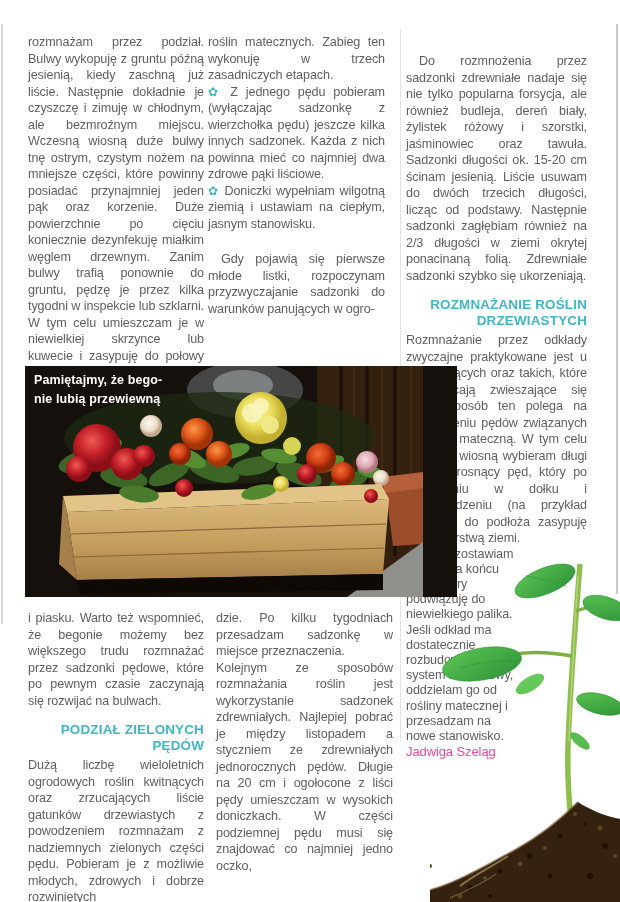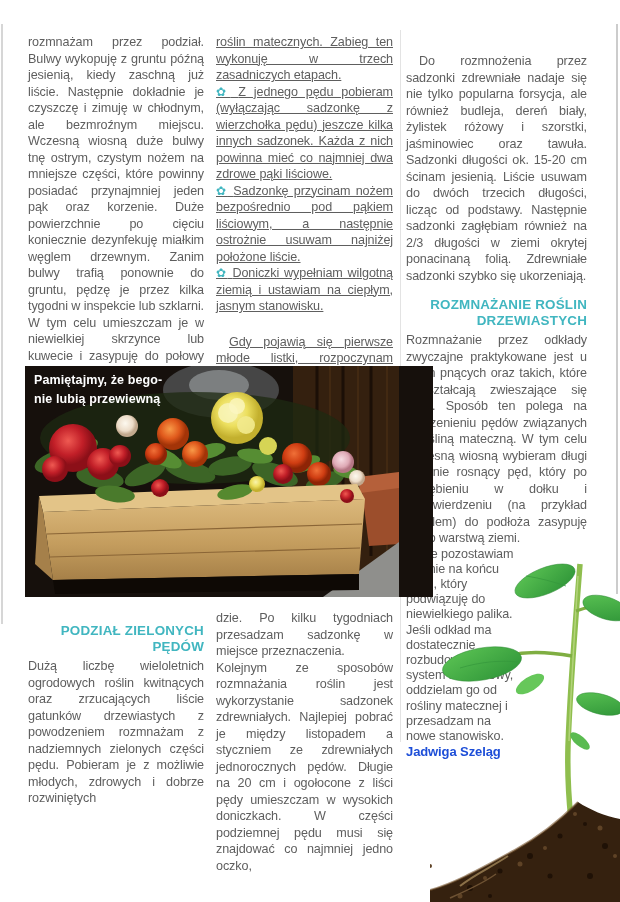--- a/index.html
+++ b/index.html
@@ -19,50 +19,49 @@
   }
   .col p{margin:0;}
   .col p.ind{text-indent:13px;margin-top:19px;}
   h3.sec{
     color:#41b6c0;font-size:13.4px;line-height:16px;font-weight:bold;
     margin:13px 0 3px 0;text-align:right;letter-spacing:0.2px;
   }
   .bullet{color:#41b6c0;font-size:12px;}
   .narrow{width:112px;text-align:left;margin-top:5px;line-height:15.2px;}
   .author{
-    font-weight:bold;color:#1d4ed8;margin-top:8px;line-height:16.5px;
+    font-weight:normal;color:#ec4899;margin-top:8px;line-height:16.5px;
     text-align:left;width:95px;font-size:13px;
   }
 
   .photo{
     position:absolute;left:25px;top:366px;width:408px;height:231px;
-    overflow:hidden;background:#16100c;
+    overflow:hidden;background:#16100c;padding-left:24px;
   }
   .photo svg{display:block;}
   .caption{
     position:absolute;left:9px;top:5px;color:#ffffff;font-weight:bold;
     font-size:12.5px;line-height:19px;letter-spacing:0.1px;white-space:nowrap;
   }
   .plantimg{position:absolute;left:430px;top:556px;width:190px;height:346px;}
 </style>
 </head>
 <body>
 
 <div class="edge left"></div>
 <div class="edge right"></div>
 <div class="colrule"></div>
 
 <div class="col" style="left:28px;top:34px;width:176px;">
   <p>rozmnażam przez podział. Bulwy wykopuję z gruntu późną jesienią, kiedy zaschną już liście. Następnie dokładnie je czyszczę i zimuję w chłodnym, ale bezmroźnym miejscu. Wczesną wiosną duże bulwy tnę ostrym, czystym nożem na mniejsze części, które powinny posiadać przynajmniej jeden pąk oraz korzenie. Duże powierzchnie po cięciu koniecznie dezynfekuję miałkim węglem drzewnym. Zanim bulwy trafią ponownie do gruntu, pędzę je przez kilka tygodni w inspekcie lub szklarni. W tym celu umieszczam je w niewielkiej skrzynce lub kuwecie i zasypuję do połowy umiarkowanie wilgotnym substratem z ziemi</p>
 </div>
 
-<div class="col" style="left:216px;top:34px;width:177px;text-decoration:underline;">
+<div class="col" style="left:208px;top:34px;width:177px;">
   <p>roślin matecznych. Zabieg ten wykonuję w trzech zasadniczych etapach.</p>
   <p><span class="bullet">✿</span> <span>Z jednego pędu pobieram (wyłączając sadzonkę z wierzchołka pędu) jeszcze kilka innych sadzonek. Każda z nich powinna mieć co najmniej dwa zdrowe pąki liściowe.</span></p>
-  <p><span class="bullet">✿</span> <span>Sadzonkę przycinam nożem bezpośrednio pod pąkiem liściowym, a następnie ostrożnie usuwam najniżej położone liście.</span></p>
   <p><span class="bullet">✿</span> <span>Doniczki wypełniam wilgotną ziemią i ustawiam na ciepłym, jasnym stanowisku.</span></p>
   <p class="ind">Gdy pojawią się pierwsze młode listki, rozpoczynam przyzwyczajanie sadzonki do warunków panujących w ogro-</p>
 </div>
 
 <div class="col" style="left:406px;top:34px;width:181px;">
   <p class="ind">Do rozmnożenia przez sadzonki zdrewniałe nadaje się nie tylko popularna forsycja, ale również budleja, dereń biały, żylistek różowy i szorstki, jaśminowiec oraz tawuła. Sadzonki długości ok. 15-20 cm ścinam jesienią. Liście usuwam do dwóch trzecich długości, licząc od podstawy. Następnie sadzonki zagłębiam również na 2/3 długości w ziemi okrytej ponacinaną folią. Zdrewniałe sadzonki szybko się ukorzeniają.</p>
   <h3 class="sec">ROZMNAŻANIE ROŚLIN DRZEWIASTYCH</h3>
   <p>Rozmnażanie przez odkłady zwyczajne praktykowane jest u roślin pnących oraz takich, które wykształcają zwieszające się pędy. Sposób ten polega na ukorzenieniu pędów związanych z rośliną mateczną. W tym celu wczesną wiosną wybieram długi i bujnie rosnący pęd, który po zagłębieniu w dołku i przytwierdzeniu (na przykład skoblem) do podłoża zasypuję luźno warstwą ziemi.</p>
   <p class="narrow">Liście pozostawiam jedynie na końcu pędu, który podwiązuję do niewielkiego palika. Jeśli odkład ma dostatecznie rozbudowany system korzeniowy, oddzielam go od rośliny matecznej i przesadzam na nowe stanowisko.</p>
   <p class="author">Jadwiga Szeląg</p>
@@ -164,20 +163,21 @@
     <circle cx="232" cy="118" r="8" fill="url(#gYellow)"></circle>
     <circle cx="322" cy="130" r="7" fill="url(#gRed)"></circle>
   </svg>
   <div class="caption">
     <div>Pamiętajmy, że bego-</div>
     <div>nie lubią przewiewną</div>
   </div>
 </div>
 
 <div class="col" style="left:28px;top:610px;width:176px;">
+  <p>i piasku. Warto też wspomnieć, że begonie możemy bez większego trudu rozmnażać przez sadzonki pędowe, które po pewnym czasie zaczynają się rozwijać na bulwach.</p>
   <h3 class="sec">PODZIAŁ ZIELONYCH PĘDÓW</h3>
   <p>Dużą liczbę wieloletnich ogrodowych roślin kwitnących oraz zrzucających liście gatunków drzewiastych z powodzeniem rozmnażam z nadziemnych zielonych części pędu. Pobieram je z możliwie młodych, zdrowych i dobrze rozwiniętych</p>
 </div>
 
 <div class="col" style="left:216px;top:610px;width:177px;">
   <p>dzie. Po kilku tygodniach przesadzam sadzonkę w miejsce przeznaczenia.</p>
   <p>Kolejnym ze sposobów rozmnażania roślin jest wykorzystanie sadzonek zdrewniałych. Najlepiej pobrać je między listopadem a styczniem ze zdrewniałych jednorocznych pędów. Długie na 20 cm i ogołocone z liści pędy umieszczam w wysokich doniczkach. W części podziemnej pędu musi się znajdować co najmniej jedno oczko,</p>
 </div>
 
 <div class="plantimg">

